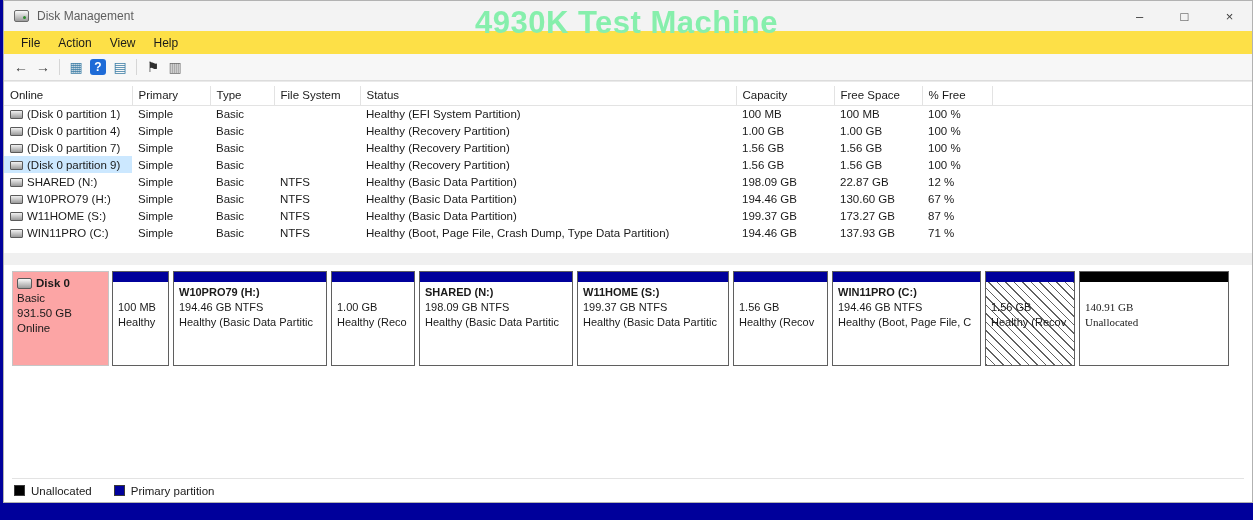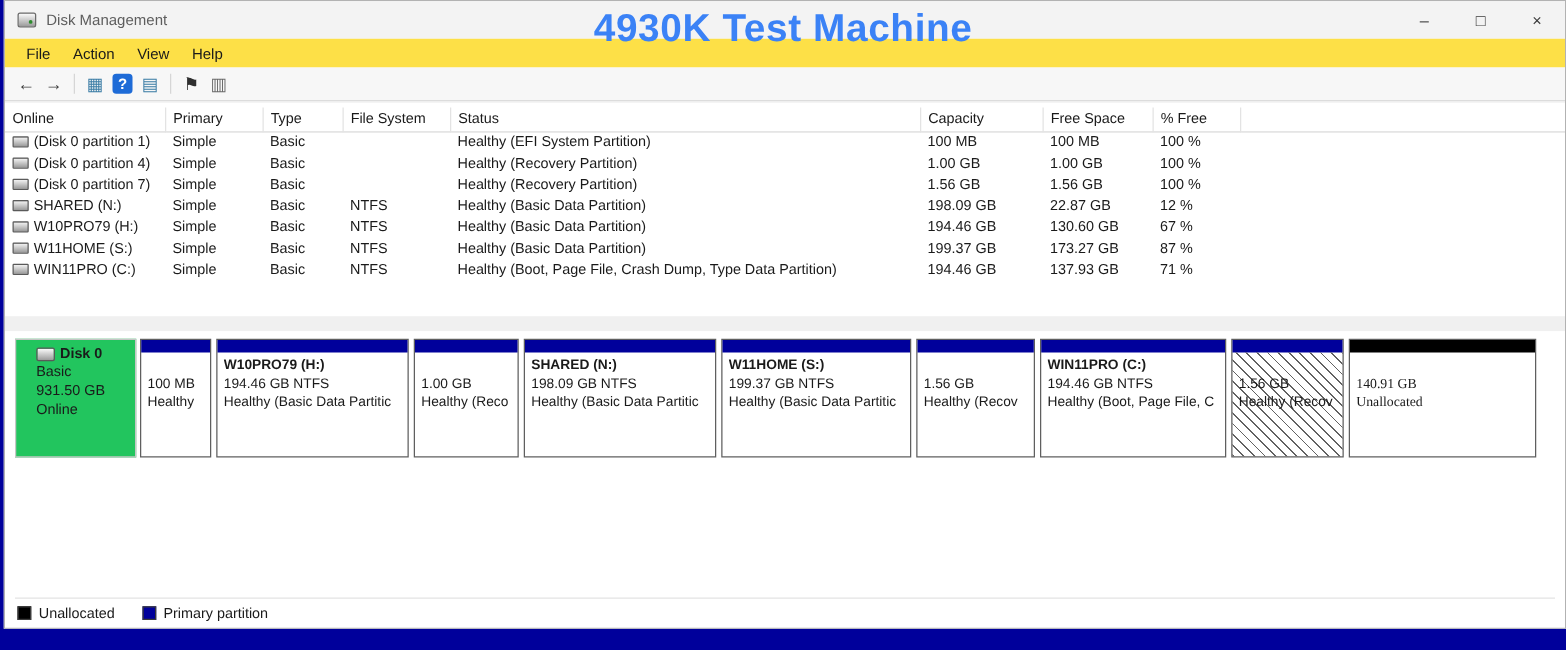--- a/index.html
+++ b/index.html
@@ -50,21 +50,21 @@
   td.vol-cell.selected { background:#cce8ff; }
   .vol-icon { display:inline-block; width:13px; height:9px; margin-right:4px; vertical-align:-1px;
     border:1px solid #5a5a5a; border-radius:1px; background:linear-gradient(#f2f2f2,#9a9a9a); }
 
   
   .splitter { flex:0 0 12px; background:#f0f0f0; }
 
   
   .graphic-pane { flex:1 1 auto; background:#fff; display:flex; flex-direction:column; padding:6px 8px 0 8px; overflow:hidden; }
   .disk-row { display:flex; height:95px; flex:0 0 95px; margin-bottom:4px; }
-  .disk-label { width:97px; flex:0 0 97px; background:#22c55e; border:1px solid #c6c6c6; padding:5px 16px; font-size:11.5px; }
+  .disk-label { width:97px; flex:0 0 97px; background:#fca5a5; border:1px solid #c6c6c6; padding:5px 4px; font-size:11.5px; }
   .dl-title { font-weight:bold; display:flex; align-items:center; gap:4px; margin-bottom:2px; white-space:nowrap; }
   .dl-line { height:15px; line-height:15px; white-space:nowrap; overflow:hidden; }
   .disk-icon { display:inline-block; width:15px; height:11px; border:1px solid #5a5a5a; border-radius:2px;
     background:linear-gradient(#fafafa,#9c9c9c); }
   .cd-icon { display:inline-block; width:13px; height:13px; border-radius:50%; border:1px solid #7d7d7d;
     background:radial-gradient(circle, #ffffff 0 2px, #b9b9b9 2px 4px, #e2e2e2 4px 7px); }
 
   .partitions { flex:1; display:flex; gap:4px; margin-left:3px; align-items:stretch; }
   .part { border:1px solid #5f5f5f; background:#fff; display:flex; flex-direction:column; flex:0 0 auto; }
   .part-bar { height:10px; flex:0 0 10px; }
@@ -160,20 +160,31 @@
             <td>Simple</td>
             <td>Basic</td>
             <td></td>
             <td>Healthy (Recovery Partition)</td>
             <td>1.56 GB</td>
             <td>1.56 GB</td>
             <td>100 %</td>
             <td></td>
           </tr>
           <tr>
+            <td class="vol-cell selected"><span class="vol-icon"></span><span>(Disk 0 partition 9)</span></td>
+            <td>Simple</td>
+            <td>Basic</td>
+            <td></td>
+            <td>Healthy (Recovery Partition)</td>
+            <td>1.56 GB</td>
+            <td>1.56 GB</td>
+            <td>100 %</td>
+            <td></td>
+          </tr>
+          <tr>
             <td class="vol-cell"><span class="vol-icon"></span><span>SHARED (N:)</span></td>
             <td>Simple</td>
             <td>Basic</td>
             <td>NTFS</td>
             <td>Healthy (Basic Data Partition)</td>
             <td>198.09 GB</td>
             <td>22.87 GB</td>
             <td>12 %</td>
             <td></td>
           </tr>
@@ -315,13 +326,13 @@
         </span>
         <span class="legend-item">
           <span class="legend-swatch" style="background: rgb(0, 0, 155);"></span>
           <span>Primary partition</span>
         </span>
       </div>
   </div>
 
 </div>
 
-<div class="annotation" style="color: #3b82f6;">4930K Test Machine</div>
+<div class="annotation" style="color: #86efac;">4930K Test Machine</div>
 
 </body></html>

